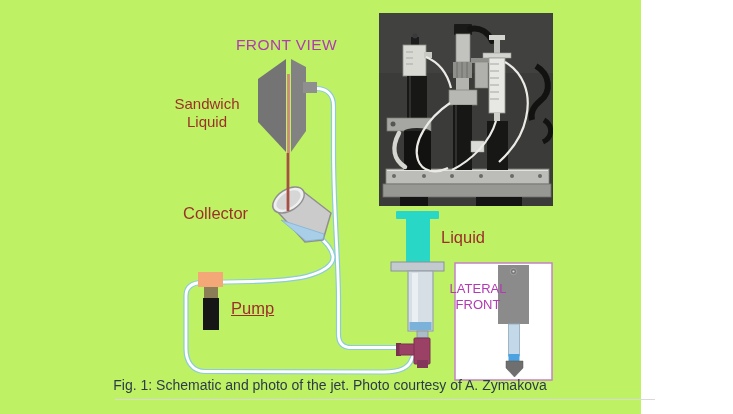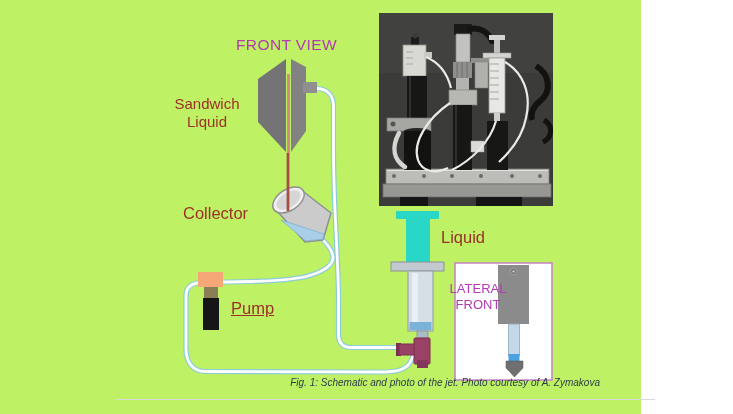--- a/index.html
+++ b/index.html
@@ -10,22 +10,22 @@
   .lbl.red{color:#9d2f29;}
   .lbl.mag{color:#b23ab2;}
   .lbl.center{text-align:center;}
   .front-view{left:236px;top:36px;font-size:15.5px;letter-spacing:.4px;}
   .sandwich{left:168px;top:95px;width:78px;font-size:15px;}
   .collector{left:183px;top:204px;font-size:16.5px;}
   .pump{left:231px;top:299px;font-size:16.5px;text-decoration:underline;}
   .damper{left:441px;top:228px;font-size:16.5px;}
   .lateral{left:448px;top:281px;width:60px;font-size:13px;line-height:1.25;}
   .liquid{left:450px;top:325px;width:56px;font-size:13.5px;}
-  .caption{left:60px;top:377px;width:540px;text-align:right;font-size:10px;
-           font-style:italic;color:#2d3b49;white-space:nowrap;}
+  .caption{left:60px;top:377px;width:540px;text-align:center;font-size:14px;
+           color:#2d3b49;white-space:nowrap;}
   .caption-line{position:absolute;left:115px;top:399px;width:540px;height:1px;background:#d9d9d9;}
 </style>
 </head>
 <body>
 
 <div class="stage">
   <svg width="733" height="414" viewBox="0 0 733 414">
     <defs>
       <clipPath id="photoClip">
           <rect x="379" y="13" width="174" height="193"></rect>

